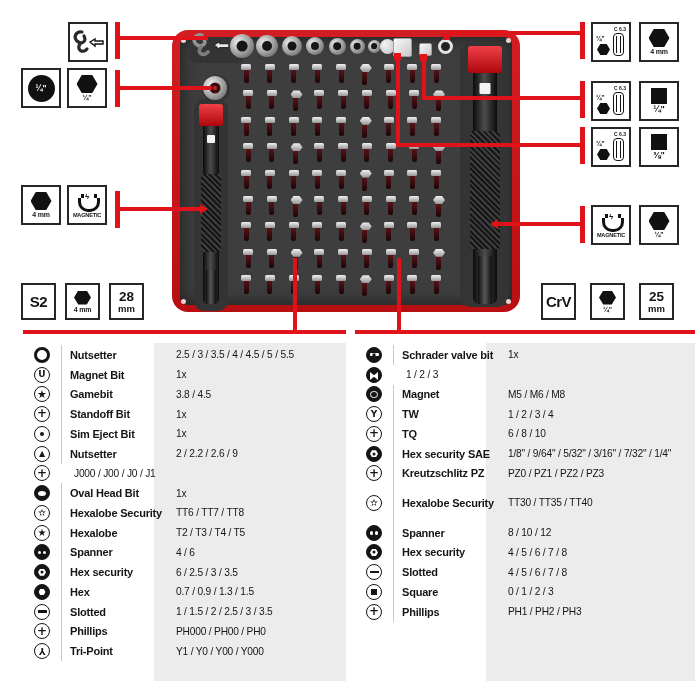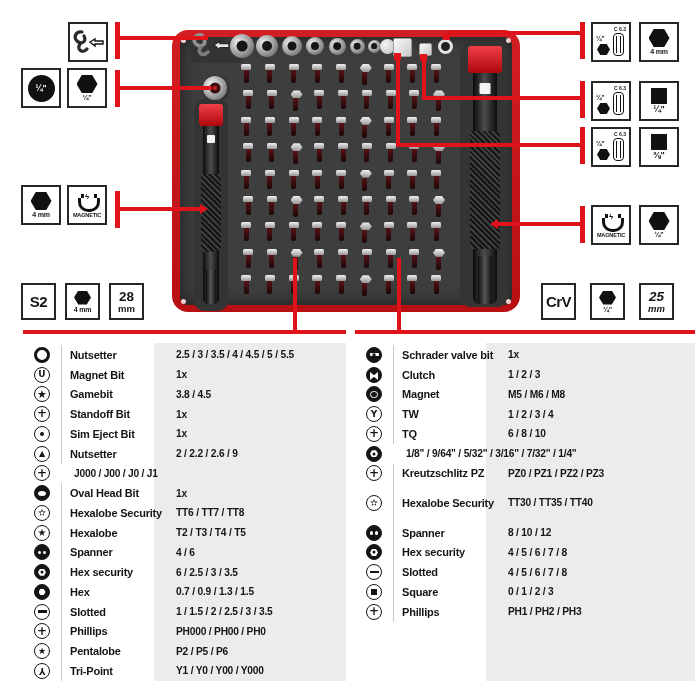--- a/index.html
+++ b/index.html
@@ -73,21 +73,21 @@
 
   
   .rule{position:absolute;height:3.6px;background:#e0131a;z-index:4;}
   .btable{position:absolute;top:345px;height:336px;z-index:3;}
   .btable::before{content:"";position:absolute;left:131px;right:0;top:-2px;bottom:0;background:#ececec;}
   .trow{position:relative;display:flex;align-items:center;height:19.76px;}
   .trow.tall{height:39.5px;}
   .tic{width:38px;min-width:38px;display:flex;align-items:center;justify-content:center;}
   .tname{width:93px;min-width:93px;align-self:stretch;display:flex;align-items:center;
          border-left:1.6px solid #c9c9c9;padding-left:8px;font-size:11px;font-weight:700;letter-spacing:-.2px;}
-  .tvals{padding-left:13px;font-size:10.2px;font-weight:700;letter-spacing:-.2px;white-space:nowrap;}
+  .tvals{padding-left:13px;font-size:10.2px;font-weight:400;letter-spacing:-.2px;white-space:nowrap;}
   .tvalwrap{display:flex;flex-direction:column;justify-content:center;}
   .tvalwrap .tvals{line-height:19.7px;padding-left:13px;}
 
   
   .ticon{width:16px;height:16px;min-width:16px;border:1.7px solid #151515;border-radius:50%;box-sizing:border-box;
          display:flex;align-items:center;justify-content:center;font-weight:700;color:#151515;
          position:relative;background:#fff;font-family:"DejaVu Sans",sans-serif;}
   .ic-nutsetter{border-width:3.6px;}
   .ic-magnet::after{content:"U";font-size:9px;font-weight:900;margin-top:-1px;}
   .ic-gamebit::after{content:"★";font-size:11px;line-height:1;}
@@ -634,21 +634,21 @@
     <div class="stk2">mm</div>
   </div>
 
   <div class="badge sz txt" style="left:541px;top:283px;">
     <span>CrV</span>
   </div>
   <div class="badge sz" style="left:590px;top:283px;">
     <div class="hexshape sm"></div>
     <div class="blab">¼"</div>
   </div>
-  <div class="badge sz" style="left:639px;top:283px;font-style:italic;">
+  <div class="badge sz" style="left:639px;top:283px;">
     <div class="stk1">25</div>
     <div class="stk2">mm</div>
   </div>
 
   <div class="rule" style="left:23px;top:330px;width:323px;"></div>
   <div class="rule" style="left:355px;top:330px;width:340px;"></div>
 
   <div class="btable" id="table-left" style="left:23px;width:323px;">
       <div class="trow">
         <span class="tic">
@@ -749,46 +749,38 @@
       </div>
       <div class="trow">
         <span class="tic">
           <span class="ticon ic-phillips"></span>
         </span>
         <div class="tname">Phillips</div>
         <div class="tvals">PH000 / PH00 / PH0</div>
       </div>
       <div class="trow">
         <span class="tic">
-          <span class="ticon ic-pentalobe"></span>
-        </span>
-        <div class="tname">Pentalobe</div>
-        <div class="tvals">P2 / P5 / P6</div>
-      </div>
-      <div class="trow">
-        <span class="tic">
           <span class="ticon ic-tri-point"></span>
         </span>
         <div class="tname">Tri-Point</div>
         <div class="tvals">Y1 / Y0 / Y00 / Y000</div>
       </div>
     </div>
   <div class="btable" id="table-right" style="left:355px;width:340px;">
       <div class="trow">
         <span class="tic">
           <span class="ticon ic-schrader"></span>
         </span>
         <div class="tname">Schrader valve bit</div>
         <div class="tvals">1x</div>
       </div>
       <div class="trow">
         <span class="tic">
           <span class="ticon ic-clutch"></span>
         </span>
-        <div class="tname">Clutch</div>
         <div class="tvals">1 / 2 / 3</div>
       </div>
       <div class="trow">
         <span class="tic">
           <span class="ticon ic-spline"></span>
         </span>
         <div class="tname">Magnet</div>
         <div class="tvals">M5 / M6 / M8</div>
       </div>
       <div class="trow">
@@ -802,20 +794,21 @@
         <span class="tic">
           <span class="ticon ic-tq"></span>
         </span>
         <div class="tname">TQ</div>
         <div class="tvals">6 / 8 / 10</div>
       </div>
       <div class="trow">
         <span class="tic">
           <span class="ticon ic-hex-security-sae"></span>
         </span>
+        <div class="tname">Hex security SAE</div>
         <div class="tvals">1/8" / 9/64" / 5/32" / 3/16" / 7/32" / 1/4"</div>
       </div>
       <div class="trow">
         <span class="tic">
           <span class="ticon ic-pozidriv"></span>
         </span>
         <div class="tname">Kreutzschlitz PZ</div>
         <div class="tvals">PZ0 / PZ1 / PZ2 / PZ3</div>
       </div>
       <div class="trow tall">

